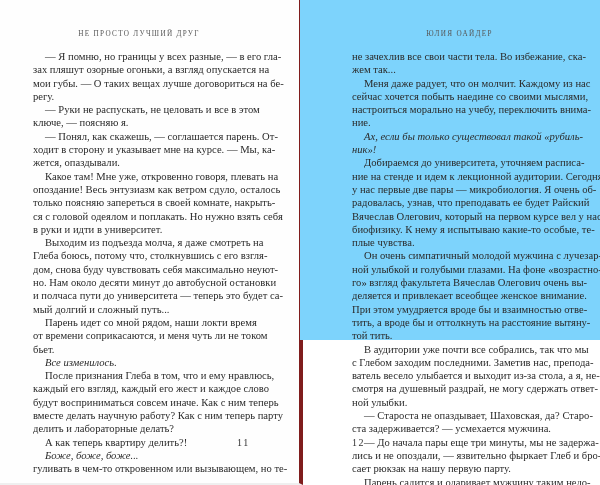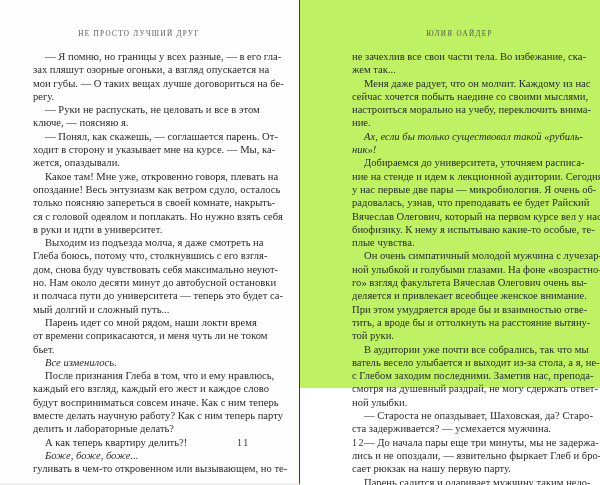--- a/index.html
+++ b/index.html
@@ -1,21 +1,21 @@
 <!DOCTYPE html>
 <html><head>
 <meta charset="utf-8">
 <style>
   html, body { margin: 0; padding: 0; }
   body {
     width: 600px; height: 485px; background: #ffffff; position: relative; overflow: hidden;
     font-family: "Liberation Serif", "DejaVu Serif", serif; color: #2a2a2a;
   }
-  .page { position: absolute; top: 0; height: 388px; background: #bef264; }
-  .page-left { left: 0; width: 299px; border-right: 1px solid #7f1d1d; height: 483px; border-bottom: 2px solid #efefef; background: #fefefe; }
+  .page { position: absolute; top: 0; height: 340px; background: #7dd3fc; }
+  .page-left { left: 0; width: 299px; border-right: 4px solid #7f1d1d; height: 483px; border-bottom: 2px solid #efefef; background: #fefefe; }
   .page-right { left: 300px; width: 300px; }
   .running-head {
     position: absolute; top: 30px; font-size: 7.2px; letter-spacing: 1.3px; color: #555;
     text-transform: uppercase; text-align: center; white-space: nowrap;
   }
   .page-left .running-head { left: 33px; width: 212px; }
   .page-right .running-head { left: 352px; width: 215px; left: 52px; }
   .text-block { position: absolute; top: 50px; font-size: 10.6px; line-height: 13.3px; }
   .page-left .text-block { left: 33px; width: 213px; }
   .page-right .text-block { left: 52px; width: 216px; }
@@ -86,24 +86,24 @@
       <span class="line">радовалась, узнав, что преподавать ее будет Райский</span>
       <span class="line">Вячеслав Олегович, который на первом курсе вел у нас</span>
       <span class="line">биофизику. К нему я испытываю какие-то особые, те-</span>
       <span class="line last">плые чувства.</span>
       <span class="line indent">Он очень симпатичный молодой мужчина с лучезар-</span>
       <span class="line">ной улыбкой и голубыми глазами. На фоне «возрастно-</span>
       <span class="line">го» взгляд факультета Вячеслав Олегович очень вы-</span>
       <span class="line">деляется и привлекает всеобщее женское внимание.</span>
       <span class="line">При этом умудряется вроде бы и взаимностью отве-</span>
       <span class="line">тить, а вроде бы и оттолкнуть на расстояние вытяну-</span>
-      <span class="line last">той руки.</span>
+      <span class="line last">той тить.</span>
       <span class="line indent">В аудитории уже почти все собрались, так что мы</span>
+      <span class="line">с Глебом заходим последними. Заметив нас, препода-</span>
       <span class="line">ватель весело улыбается и выходит из-за стола, а я, не-</span>
-      <span class="line">с Глебом заходим последними. Заметив нас, препода-</span>
       <span class="line">смотря на душевный раздрай, не могу сдержать ответ-</span>
       <span class="line last">ной улыбки.</span>
       <span class="line indent">— Староста не опаздывает, Шаховская, да? Старо-</span>
       <span class="line last">ста задерживается? — усмехается мужчина.</span>
       <span class="line indent">— До начала пары еще три минуты, мы не задержа-</span>
       <span class="line">лись и не опоздали, — язвительно фыркает Глеб и бро-</span>
       <span class="line last">сает рюкзак на нашу первую парту.</span>
       <span class="line indent">Парень садится и одаривает мужчину таким недо-</span>
     </div>
   <div class="page-num">12</div>

